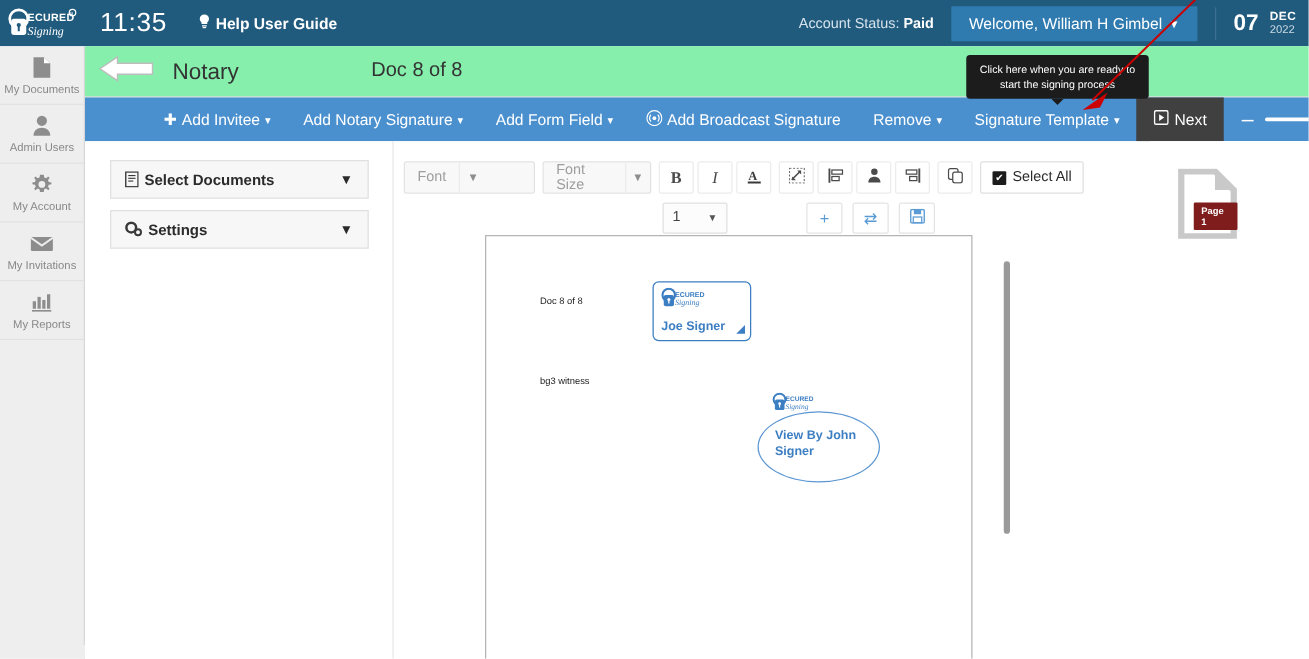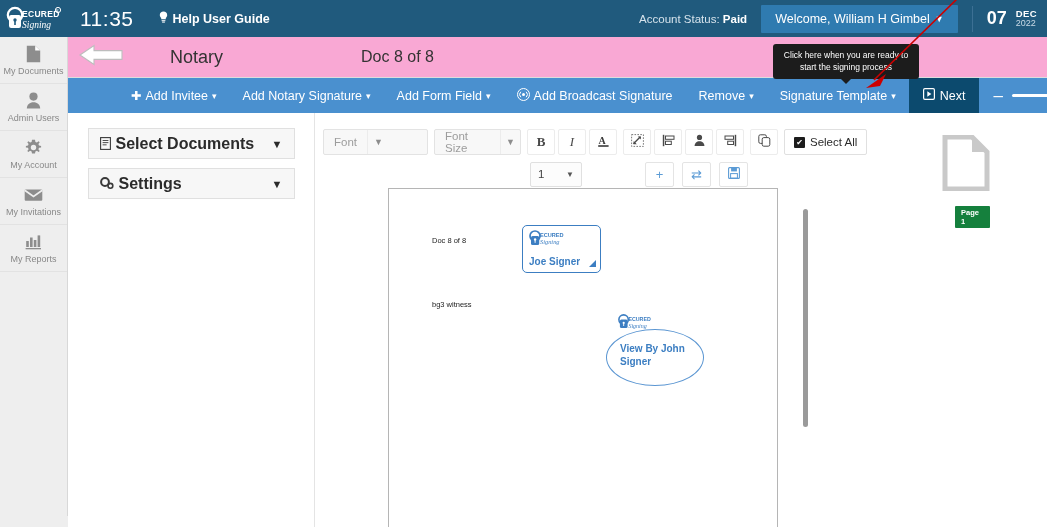--- a/index.html
+++ b/index.html
@@ -50,35 +50,35 @@
     height: 490px; background: #eeeeee; border-right: 1px solid #d8d8d8; }
   .side-item { height: 47px; border-bottom: 1px solid #e2e2e2;
     display: flex; flex-direction: column; align-items: center;
     justify-content: center; cursor: pointer; gap: 3px; }
   .side-item .ico { color: #8d8d8d; display: flex; align-items: center;
     justify-content: center; height: 18px; }
   .side-item .lbl { color: #888888; font-size: 9px; white-space: nowrap; text-align: center; }
 
   
   .titlebar { position: absolute; left: 68px; top: 37px; width: 979px;
-    height: 41px; background: #f9a8d4; border-bottom: 1px solid #dddddd;
-    display: flex; align-items: center; gap: 32px; }
+    height: 41px; background: #86efac; border-bottom: 1px solid #dddddd;
+    display: flex; align-items: center; }
   .backarrow { margin-left: 10px; cursor: pointer; }
   .ptitle { font-size: 18px; color: #333333; margin-left: 14px; }
   .doccount { font-size: 16px; color: #333333; margin-left: 106px; }
 
   
   .bluebar { position: absolute; left: 68px; top: 78px; width: 979px;
     height: 35px; background: #4a90cf; display: flex; align-items: center; }
   .bl-item { color: #ffffff; font-size: 12.5px; padding: 0 13px;
     height: 35px; display: flex; align-items: center; cursor: pointer;
     white-space: nowrap; gap: 4px; }
   .bl-item .caret { font-size: 9px; }
   .bl-spacer { flex: 0 0 50px; }
-  .next-btn { background: #0c4a6e; color: #ffffff; font-size: 12.5px;
+  .next-btn { background: #404040; color: #ffffff; font-size: 12.5px;
     height: 35px; display: flex; align-items: center; gap: 5px;
     padding: 0 14px; cursor: pointer; white-space: nowrap; }
   .zoomctl { display: flex; align-items: center; gap: 9px;
     margin-left: 14px; margin-right: 14px; }
   .zm-sign { color: #ffffff; font-size: 17px; line-height: 1;
     cursor: pointer; user-select: none; }
   .zm-track { position: relative; width: 112px; height: 3px;
     background: #ffffff; border-radius: 2px; cursor: pointer; }
 
   
@@ -94,21 +94,21 @@
     height: 100px; z-index: 40; pointer-events: none; }
 
   
   .leftpanel { position: absolute; left: 68px; top: 113px; width: 247px;
     height: 414px; background: #ffffff; border-right: 1px solid #e4e4e4; }
   .accordion { width: 207px; margin: 15px auto 0 auto; }
   .acc-row { height: 31px; background: #f7f7f7; border: 1px solid #e0e0e0;
     display: flex; align-items: center; padding: 0 11px; cursor: pointer;
     margin-bottom: 9px; }
   .acc-row .ic { color: #3a3a3a; margin-right: 5px; display: flex; }
-  .acc-row .tx { font-size: 16px; color: #2b2b2b; font-weight: bold; }
+  .acc-row .tx { font-size: 12px; color: #2b2b2b; font-weight: bold; }
   .acc-row .chev { margin-left: auto; font-size: 11px; color: #2b2b2b; }
 
   
   .editor { position: absolute; left: 315px; top: 113px; width: 732px;
     height: 414px; background: #ffffff; }
   .fmtbar { position: absolute; left: 0; top: 14px; width: 732px;
     height: 30px; display: flex; align-items: center; padding-left: 8px;
     gap: 6px; }
   .fld { height: 26px; border: 1px solid #e3e3e3; background: #f8f8f8;
     display: flex; align-items: center; border-radius: 2px;
@@ -172,22 +172,22 @@
   .ovlogo { position: absolute; top: -16px; left: 10px; }
 
   .docscrollbar { position: absolute; left: 488px; top: 22px; width: 5px;
     height: 218px; background: #9a9a9a; border-radius: 3px; cursor: pointer; }
 
   
   .thumbs { position: absolute; left: 920px; top: 113px; width: 127px;
     height: 414px; background: #ffffff; }
   .thumb { position: absolute; left: 22px; top: 22px; cursor: pointer; }
   .thumb .badge { position: absolute; left: 13px; top: 27px;
-    background: #15803d; color: #ffffff; font-size: 7.5px;
-    font-weight: bold; padding: 2px 6px; border-radius: 1px; margin-top: 44px; }
+    background: #7f1d1d; color: #ffffff; font-size: 7.5px;
+    font-weight: bold; padding: 2px 6px; border-radius: 1px; }
 
   .bottomstrip { position: absolute; left: 0; top: 516px; width: 68px;
     height: 11px; background: #eeeeee; }
 </style>
 </head>
 <body>
 
 <div class="app">
 
   <div class="topbar">

